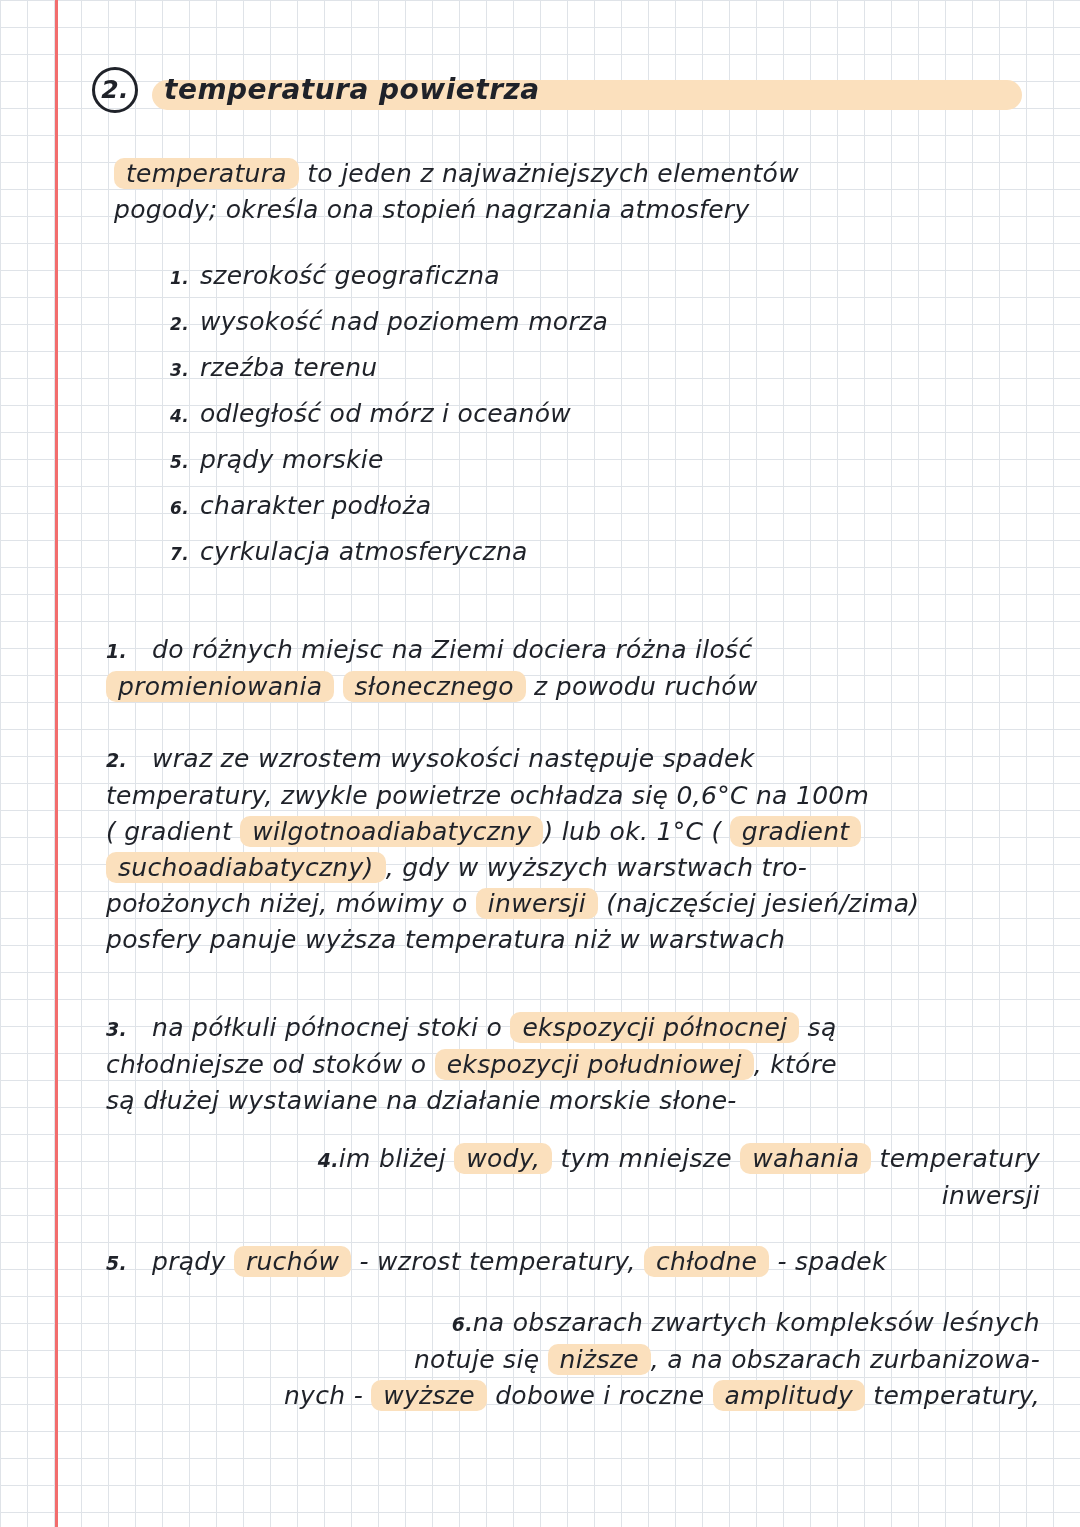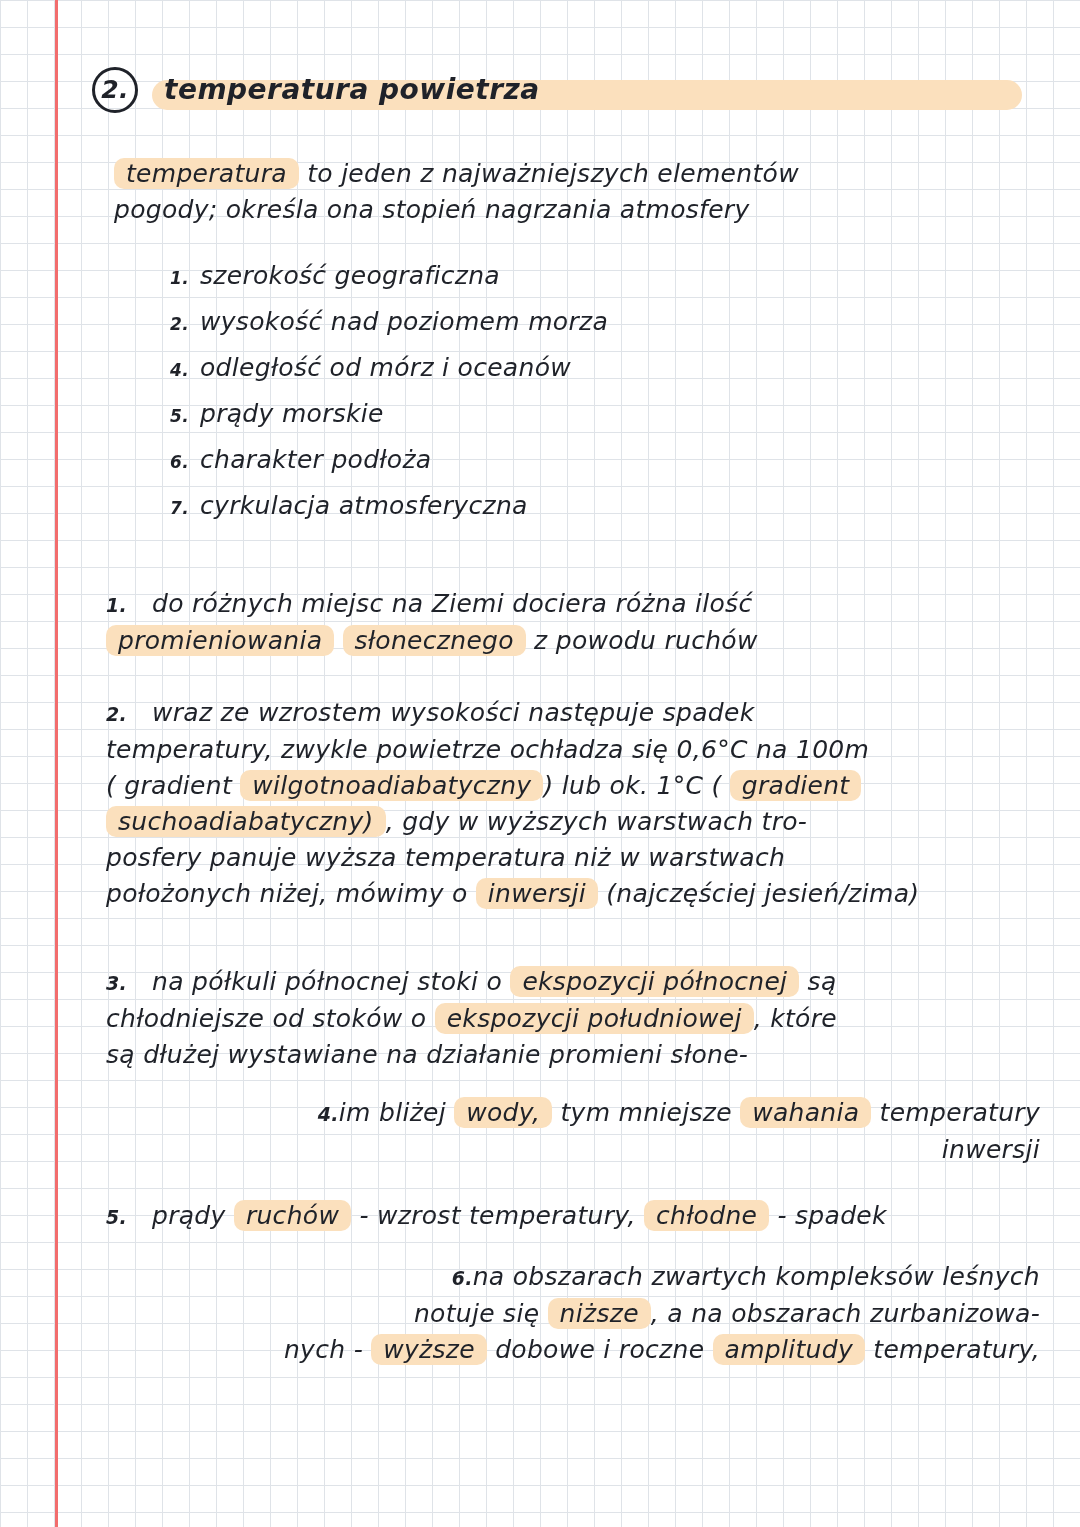--- a/index.html
+++ b/index.html
@@ -102,43 +102,44 @@
 
     <div class="intro">
         <div class="line"><span class="hl">temperatura</span><span> to jeden z najważniejszych elementów</span></div>
         <div class="line"><span>pogody; określa ona stopień nagrzania atmosfery</span></div>
       </div>
 
 
     <div class="factors">
         <div class="factor"><span class="num">1.</span><span>szerokość geograficzna</span></div>
         <div class="factor"><span class="num">2.</span><span>wysokość nad poziomem morza</span></div>
+        <div class="factor"><span class="num">3.</span><span>rzeźba terenu</span></div>
         <div class="factor"><span class="num">4.</span><span>odległość od mórz i oceanów</span></div>
         <div class="factor"><span class="num">5.</span><span>prądy morskie</span></div>
         <div class="factor"><span class="num">6.</span><span>charakter podłoża</span></div>
         <div class="factor"><span class="num">7.</span><span>cyrkulacja atmosferyczna</span></div>
       </div>
 
     <div class="notes">
         <div class="note note-1">
           <div class="line"><span class="note-num">1.</span><span>do różnych miejsc na Ziemi dociera różna ilość</span></div>
           <div class="line"><span class="hl">promieniowania</span><span> </span><span class="hl">słonecznego</span><span> z powodu ruchów</span></div>
         </div>
         <div class="note note-2">
           <div class="line"><span class="note-num">2.</span><span>wraz ze wzrostem wysokości następuje spadek</span></div>
           <div class="line"><span>temperatury, zwykle powietrze ochładza się 0,6°C na 100m</span></div>
           <div class="line"><span>( gradient </span><span class="hl">wilgotnoadiabatyczny</span><span>) lub ok. 1°C ( </span><span class="hl">gradient</span></div>
           <div class="line"><span class="hl">suchoadiabatyczny)</span><span>, gdy w wyższych warstwach tro-</span></div>
+          <div class="line"><span>położonych niżej, mówimy o </span><span class="hl">inwersji</span><span> (najczęściej jesień/zima)</span></div>
           <div class="line"><span>posfery panuje wyższa temperatura niż w warstwach</span></div>
-          <div class="line"><span>położonych niżej, mówimy o </span><span class="hl">inwersji</span><span> (najczęściej jesień/zima)</span></div>
         </div>
         <div class="note note-3">
           <div class="line"><span class="note-num">3.</span><span>na półkuli północnej stoki o </span><span class="hl">ekspozycji północnej</span><span> są</span></div>
           <div class="line"><span>chłodniejsze od stoków o </span><span class="hl">ekspozycji południowej</span><span>, które</span></div>
-          <div class="line"><span>są dłużej wystawiane na działanie promieni słone-</span></div>
+          <div class="line"><span>są dłużej wystawiane na działanie morskie słone-</span></div>
         </div>
         <div class="note note-4">
           <div class="line"><span class="note-num">4.</span><span>im bliżej </span><span class="hl">wody,</span><span> tym mniejsze </span><span class="hl">wahania</span><span> temperatury</span></div>
           <div class="line"><span>inwersji</span></div>
         </div>
         <div class="note note-5">
           <div class="line"><span class="note-num">5.</span><span>prądy </span><span class="hl">ruchów</span><span> - wzrost temperatury, </span><span class="hl">chłodne</span><span> - spadek</span></div>
         </div>
         <div class="note note-6">
           <div class="line"><span class="note-num">6.</span><span>na obszarach zwartych kompleksów leśnych</span></div>

